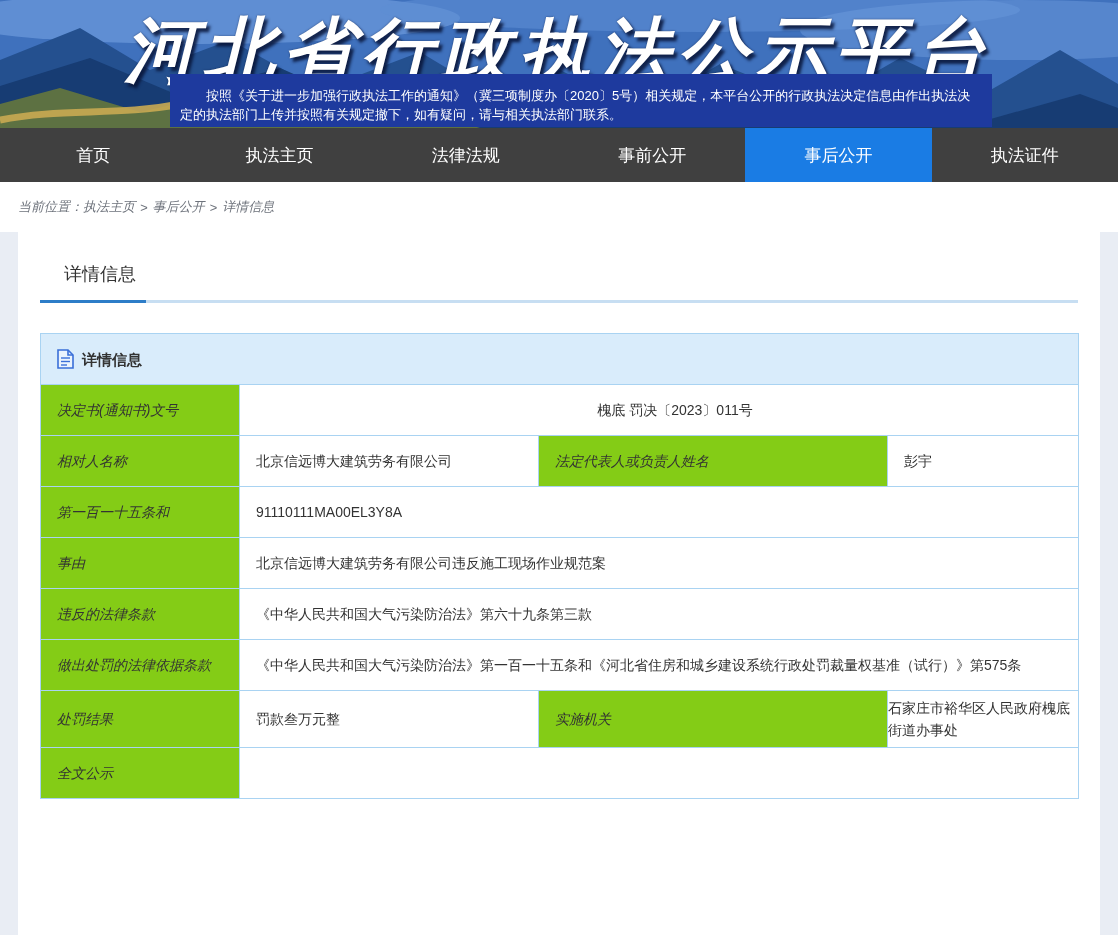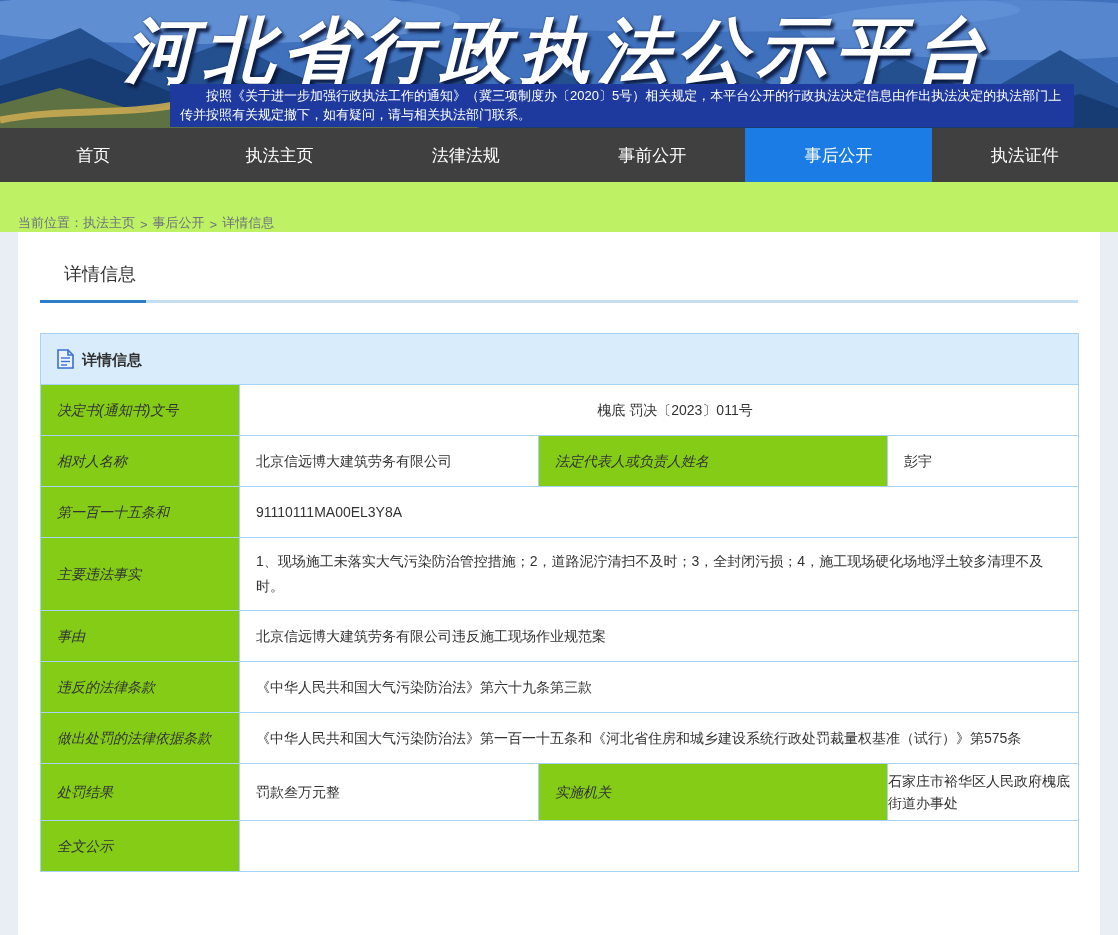--- a/index.html
+++ b/index.html
@@ -7,33 +7,33 @@
     font-family:"Liberation Sans", sans-serif; }
 
   
   .banner { position:relative; width:1118px; height:128px; overflow:hidden;
     background:linear-gradient(180deg,#6d9bdd 0%,#4c7fc9 30%,#2f5ea9 62%,#1d4486 100%); }
   .banner svg.scene { position:absolute; inset:0; width:100%; height:100%; }
   .banner-title { position:absolute; top:4px; left:0; width:100%; text-align:center;
     font-family:"DejaVu Serif", serif; font-weight:bold; font-size:71px; color:#ffffff;
     letter-spacing:8px; text-shadow:3px 4px 3px rgba(8,20,55,.85), 0 0 2px rgba(8,20,55,.6);
     white-space:nowrap;font-style:italic; }
-  .notice { position:absolute; left:170px; bottom:1px; width:904px; background:#1e3a9e;
-    color:#ffffff; font-size:13px; line-height:19px; padding:2px 10px 3px 10px; }
+  .notice { position:absolute; left:170px; bottom:1px; width:822px; background:#1e3a9e;
+    color:#ffffff; font-size:13px; line-height:19px; padding:12px 10px 3px 10px; }
   .notice p { text-indent:2em; }
 
   
   .nav { display:flex; width:1118px; height:54px; background:#404040; }
   .nav-item { flex:1 1 0; display:flex; align-items:center; justify-content:center;
     color:#ffffff; font-size:17px; cursor:pointer; }
   .nav-item.active { background:#1a7ce4; }
 
   
-  .crumb-bar { width:1118px; height:50px; display:flex; align-items:flex-end;
-    padding-left:18px; background:#bef264; color:#6e737c; font-size:13px; }
+  .crumb-bar { width:1118px; height:50px; display:flex; align-items:center;
+    padding-left:18px; background:#ffffff; color:#6e737c; font-size:13px;font-style:italic; }
   .crumb-bar .sep { margin:0 5px; }
   .crumb-link { cursor:pointer; }
 
   
   .card { position:relative; margin:0 18px; width:1082px; height:703px; background:#ffffff; }
   .page-title { padding:30px 0 14px 46px; font-size:18px; color:#333333; }
   .title-rule { margin:0 22px; height:3px; background:#c7def2; position:relative; }
   .title-rule .accent { position:absolute; left:0; top:0; width:106px; height:3px; background:#2d7dc8; }
 
   
@@ -131,24 +131,20 @@
       <td>北京信远博大建筑劳务有限公司</td>
       <td class="lbl">法定代表人或负责人姓名</td>
       <td>彭宇</td>
     </tr>
 
     <tr>
       <td class="lbl">第一百一十五条和</td>
       <td colspan="3">91110111MA00EL3Y8A</td>
     </tr>
 
-    <tr style="height:73px;">
-      <td class="lbl">主要违法事实</td>
-      <td colspan="3">1、现场施工未落实大气污染防治管控措施；2，道路泥泞清扫不及时；3，全封闭污损；4，施工现场硬化场地浮土较多清理不及时。</td>
-    </tr>
 
     <tr>
       <td class="lbl">事由</td>
       <td colspan="3">北京信远博大建筑劳务有限公司违反施工现场作业规范案</td>
     </tr>
 
     <tr>
       <td class="lbl">违反的法律条款</td>
       <td colspan="3">《中华人民共和国大气污染防治法》第六十九条第三款</td>
     </tr>

